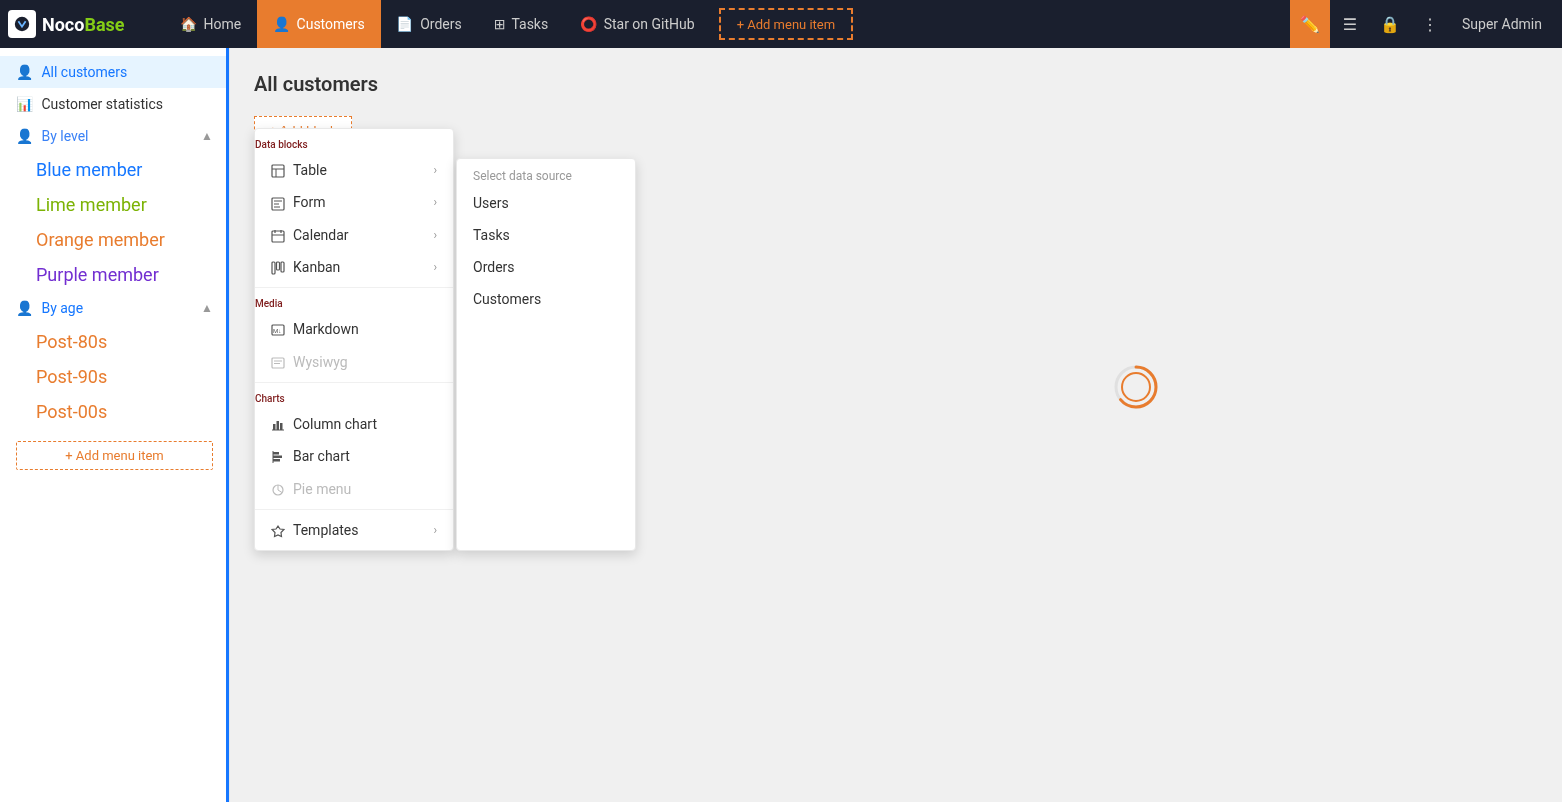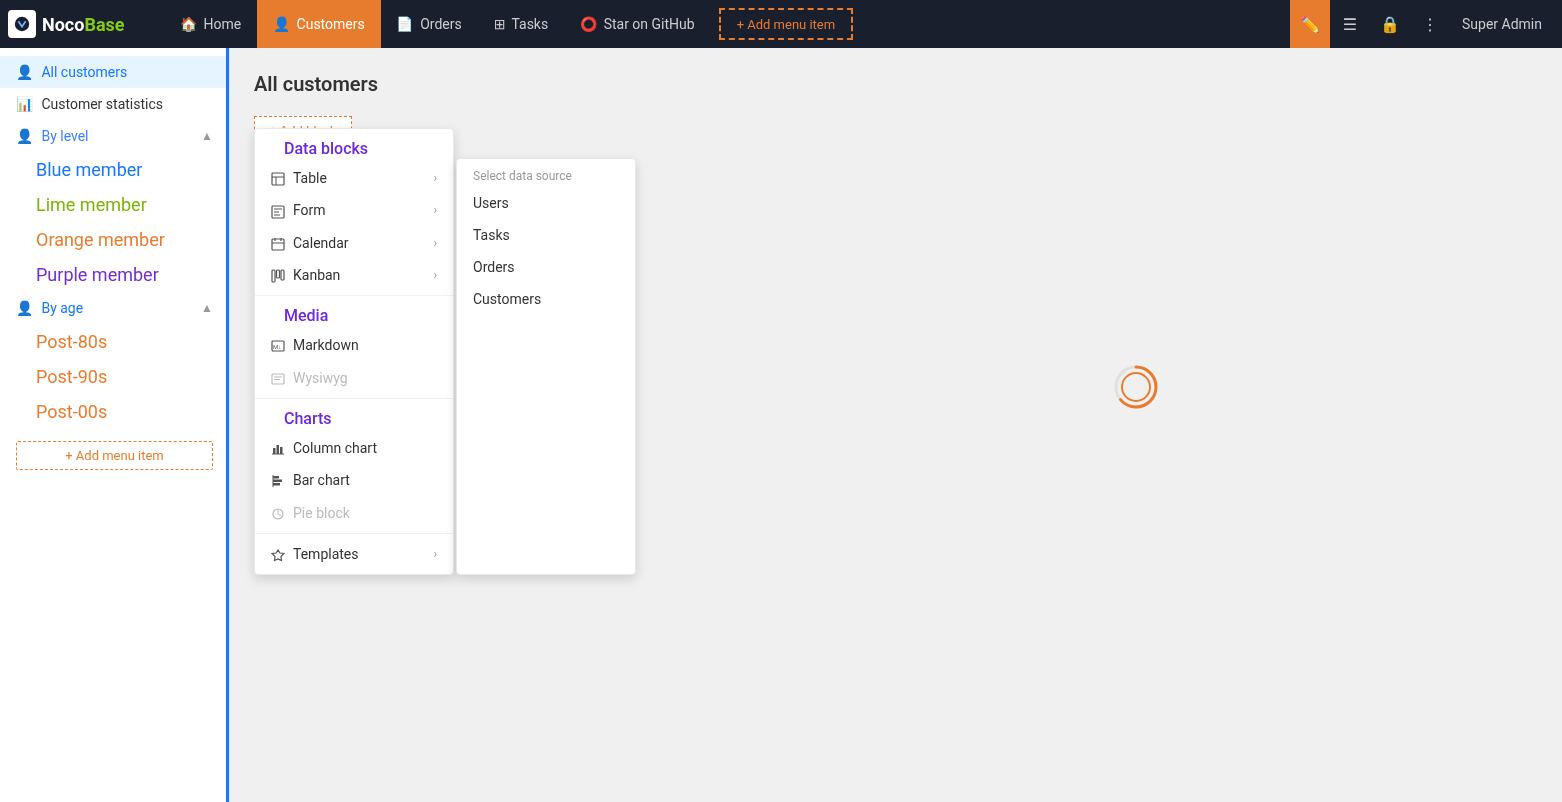--- a/index.html
+++ b/index.html
@@ -200,23 +200,23 @@
     .dropdown-menu {
       background: #fff;
       border: 1px solid #e8e8e8;
       border-radius: 4px;
       box-shadow: 0 4px 12px rgba(0,0,0,0.15);
       min-width: 200px;
       padding: 4px 0;
     }
 
     .dropdown-section-label {
-      padding: 6px 29px 4px;
-      font-size: 16px;
-      color: #6d28d9;
+      padding: 6px 0 4px;
+      font-size: 10px;
+      color: #7f1d1d;
       font-weight: 500;
     }
 
     .dropdown-item {
       display: flex;
       align-items: center;
       justify-content: space-between;
       padding: 8px 16px;
       cursor: pointer;
       color: #333;
@@ -510,21 +510,21 @@
 
         <div class="dropdown-item disabled">
           <div class="left">
             <span class="icon">
               <svg width="14" height="14" viewBox="0 0 14 14" fill="none" style="vertical-align:middle;">
                 <circle cx="7" cy="7" r="5" stroke="#bbb" stroke-width="1.2" fill="none"></circle>
                 <line x1="7" y1="7" x2="7" y2="2" stroke="#bbb" stroke-width="1"></line>
                 <line x1="7" y1="7" x2="11" y2="9.5" stroke="#bbb" stroke-width="1"></line>
               </svg>
             </span>
-            <span>Pie block</span>
+            <span>Pie menu</span>
           </div>
         </div>
 
         <div class="dropdown-divider"></div>
 
         <div class="dropdown-item">
           <div class="left">
             <span class="icon">
               <svg width="14" height="14" viewBox="0 0 14 14" fill="none" style="vertical-align:middle;">
                 <path d="M7 2 L9 5 L13 5.5 L10 8.5 L10.5 12.5 L7 11 L3.5 12.5 L4 8.5 L1 5.5 L5 5 Z" stroke="#555" stroke-width="1.2" fill="none"></path>

